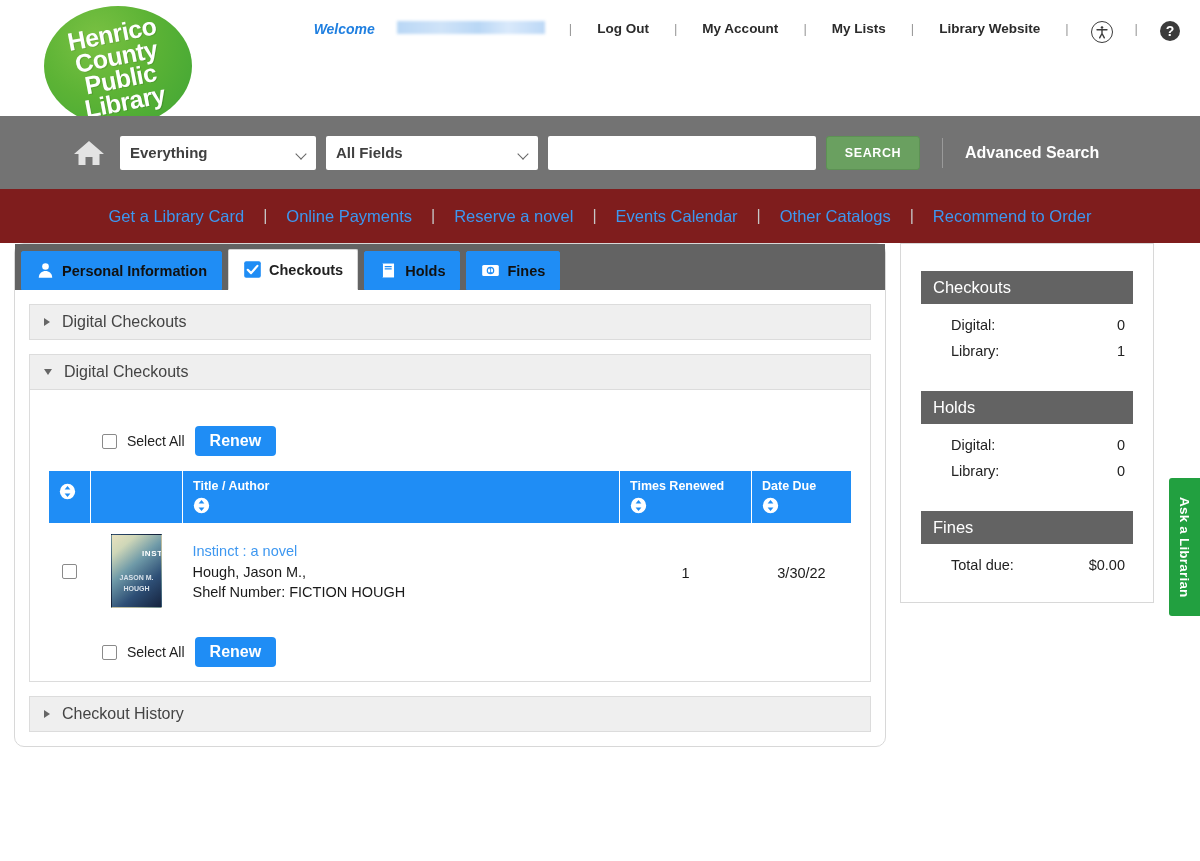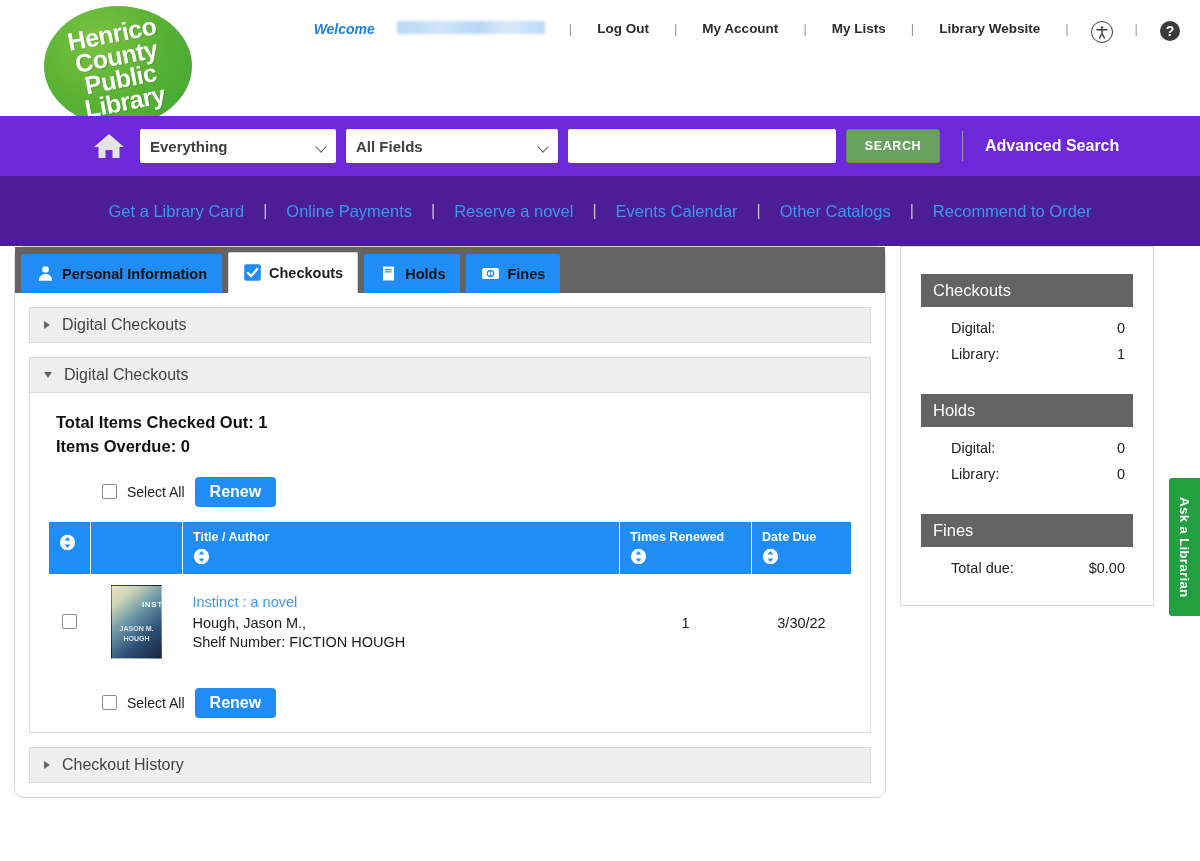--- a/index.html
+++ b/index.html
@@ -71,22 +71,22 @@
     margin: 0 6px;
   }
   .icon-solid-btn {
     width:20px; height:20px; border-radius:50%;
     background:#3b3b3b; color:#fff; display:inline-flex; align-items:center; justify-content:center;
     font-size:14px; font-weight:bold; margin: 0 6px;
   }
 
   
   .searchbar {
-    position:relative; height: 60px; background:#6d28d9;
-    display:flex; align-items:center; padding-left: 92px; gap: 10px;
+    position:relative; height: 73px; background:#737373;
+    display:flex; align-items:center; padding-left: 72px; gap: 10px;
   }
   .home-icon { width:34px; height:30px; flex:0 0 auto; margin-right:4px; }
   .sel {
     appearance:none; -webkit-appearance:none;
     height: 34px; border:none; border-radius:2px; background:#fff;
     font-family:"Liberation Sans", sans-serif;
     font-size:15px; font-weight:bold; color:#404040;
     padding: 0 26px 0 10px;
   }
   .sel-wrap { position:relative; }
@@ -104,22 +104,22 @@
   .search-btn {
     height: 34px; min-width: 94px; background:#6aa060; border:1px solid #5d9154;
     border-radius:3px; color:#fff; font-size:12.5px; font-weight:bold;
     letter-spacing:0.6px; cursor:pointer; font-family:"Liberation Sans", sans-serif;
   }
   .vline { width:1px; height:30px; background:#9a9a9a; margin: 0 12px; }
   .adv-search { color:#fff; font-size:16px; font-weight:bold; text-decoration:none; }
 
   
   .linkrow {
-    height: 70px; display:flex; align-items:center; justify-content:center;
-    gap:0; background:#4c1d95;
+    height: 54px; display:flex; align-items:center; justify-content:center;
+    gap:0; background:#7f1d1d;
   }
   .linkrow a {
     color:#3d97f0; font-size:16.5px; text-decoration:none; padding: 0 19px;
   }
   .linkrow .lsep { color:#c7c7c7; font-size:16px; }
 
   
   .main { position:relative; display:flex; padding: 0 14px; gap: 14px; align-items:flex-start; }
   .left-card {
     flex: 0 0 872px; border:1px solid #d8d8d8; background:#fff;
@@ -367,24 +367,20 @@
         <span>Digital Checkouts</span>
       </div>
 
       <div class="accordion">
         <span class="tri down"></span>
         <span>Digital Checkouts</span>
       </div>
 
       <div class="panel">
 
-        <div class="totals">
-          <div>Total Items Checked Out: 1</div>
-          <div>Items Overdue: 0</div>
-        </div>
 
         <div class="renewrow">
           <span class="chk"></span>
           <span class="selall-label">Select All</span>
           <button class="renew-btn">Renew</button>
         </div>
 
         <table class="items">
           <thead>
             <tr>

